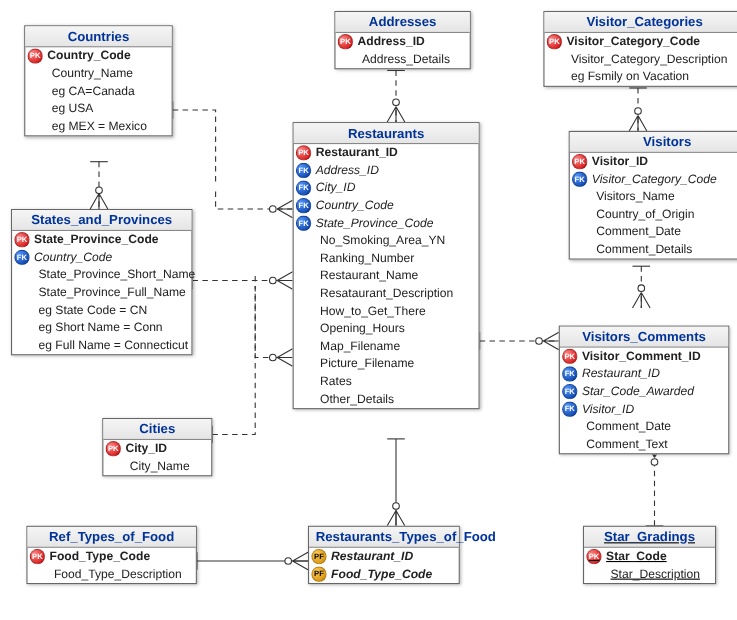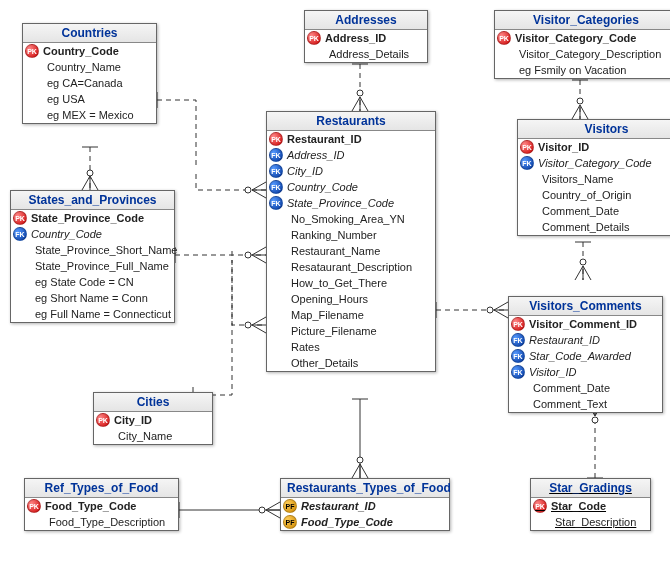--- a/index.html
+++ b/index.html
@@ -320,21 +320,21 @@
       </div>
       <div class="attr-row">
         <span class="key-icon key-none"></span>
         <span class="attr-text">Comment_Date</span>
       </div>
       <div class="attr-row">
         <span class="key-icon key-none"></span>
         <span class="attr-text">Comment_Text</span>
       </div>
     </div>
-    <div class="entity" style="left: 93px; top: 380px; width: 120px; margin-top: 12px;">
+    <div class="entity" style="left: 93px; top: 380px; width: 100px;">
       <div class="entity-header">Cities</div>
       <div class="attr-row">
         <span class="key-icon key-pk">PK</span>
         <span class="attr-text bold">City_ID</span>
       </div>
       <div class="attr-row">
         <span class="key-icon key-none"></span>
         <span class="attr-text">City_Name</span>
       </div>
     </div>
@@ -342,21 +342,21 @@
       <div class="entity-header">Ref_Types_of_Food</div>
       <div class="attr-row">
         <span class="key-icon key-pk">PK</span>
         <span class="attr-text bold">Food_Type_Code</span>
       </div>
       <div class="attr-row">
         <span class="key-icon key-none"></span>
         <span class="attr-text">Food_Type_Description</span>
       </div>
     </div>
-    <div class="entity" style="left: 280px; top: 478px; width: 170px;">
+    <div class="entity" style="left: 280px; top: 478px; width: 138px;">
       <div class="entity-header">Restaurants_Types_of_Food</div>
       <div class="attr-row">
         <span class="key-icon key-pf">PF</span>
         <span class="attr-text bold italic">Restaurant_ID</span>
       </div>
       <div class="attr-row">
         <span class="key-icon key-pf">PF</span>
         <span class="attr-text bold italic">Food_Type_Code</span>
       </div>
     </div>

